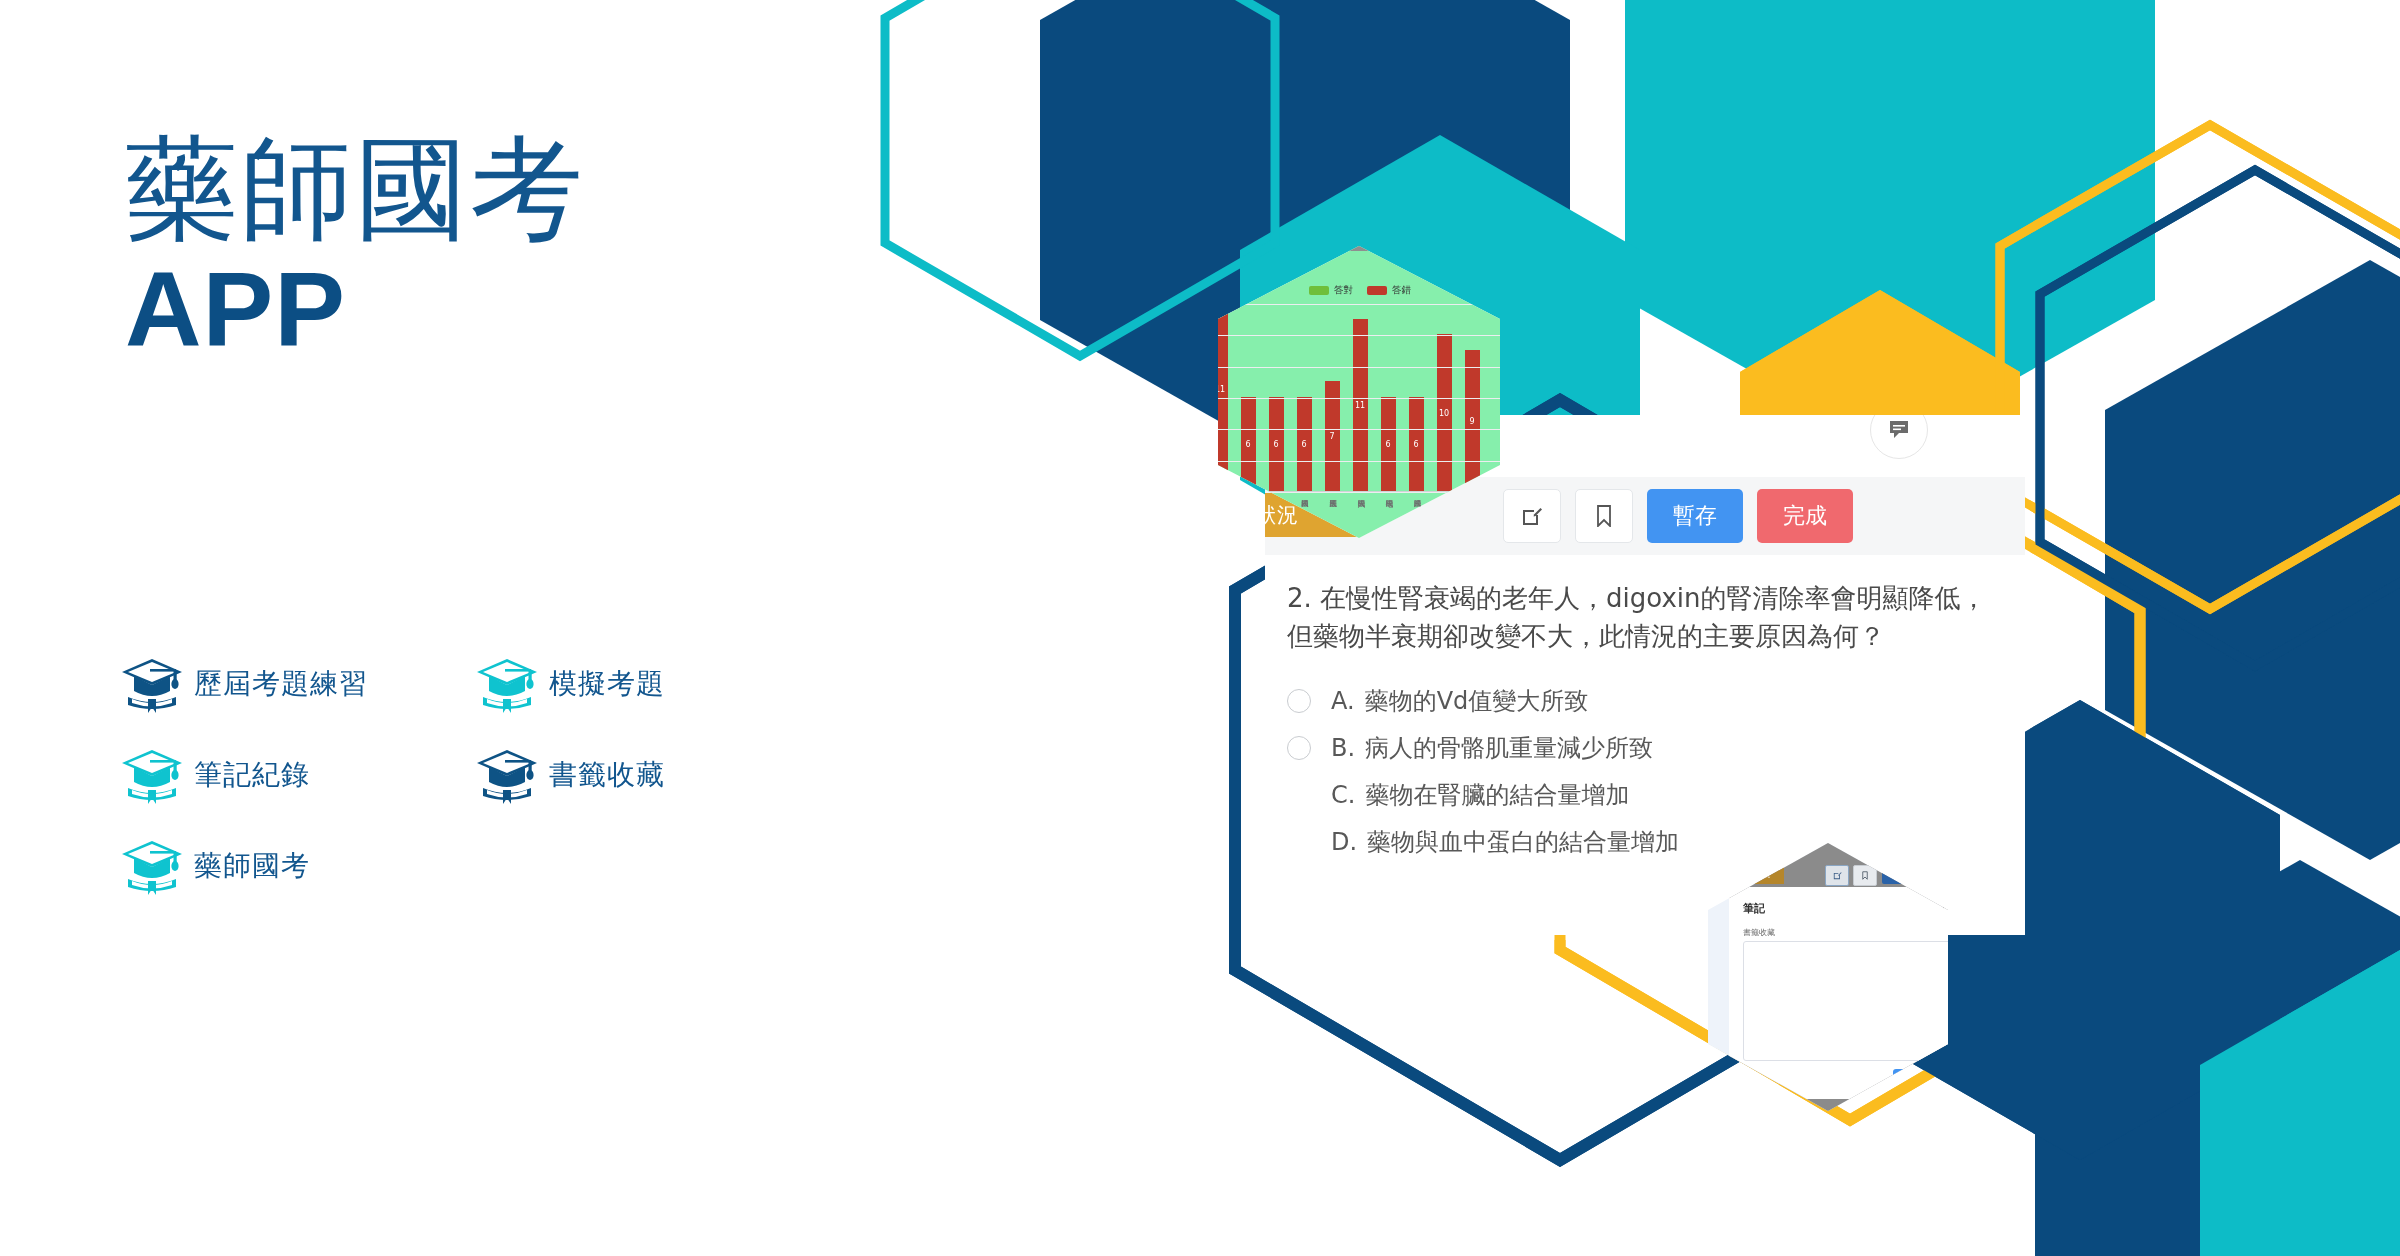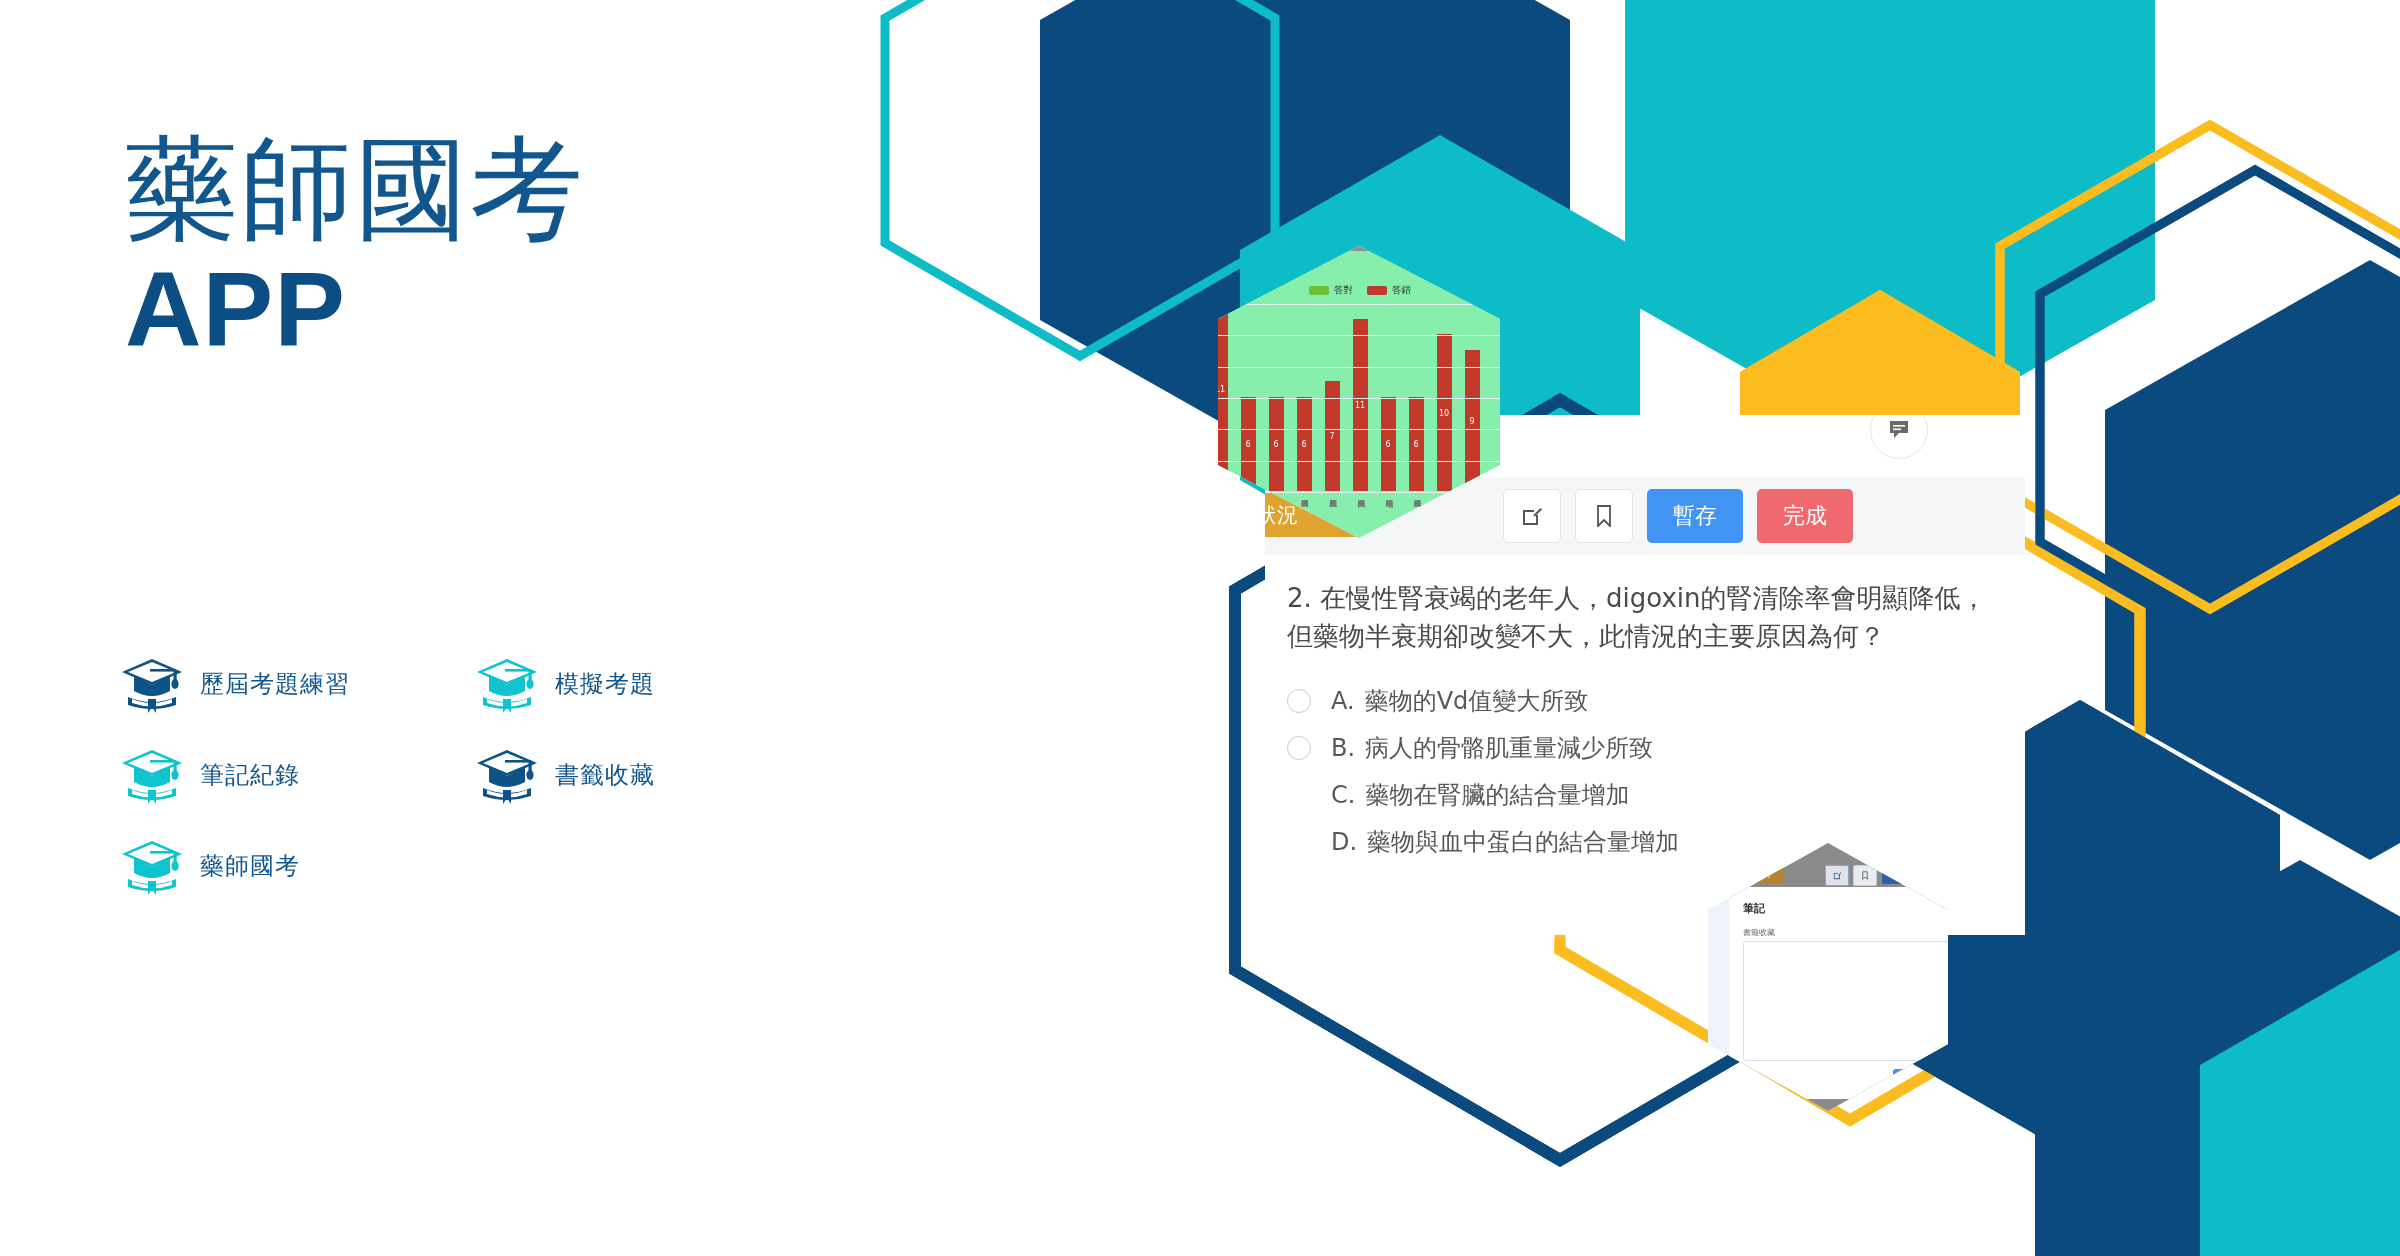--- a/index.html
+++ b/index.html
@@ -24,21 +24,21 @@
     letter-spacing:1px;margin-top:6px;
   }
 
   .features{position:absolute;left:120px;top:655px;width:640px;}
   .feature-row{display:flex;margin-bottom:33px;}
   .feature{display:flex;align-items:center;width:355px;}
   .feature.narrow{width:auto;}
   .cap{width:64px;height:58px;flex:0 0 64px;margin-right:10px;}
   .feat-label{
     font-family:"DejaVu Sans","Liberation Sans",sans-serif;
-    font-size:24px;color:#12568E;white-space:nowrap;letter-spacing:1px;margin-left:6px;
+    font-size:28px;color:#12568E;white-space:nowrap;letter-spacing:1px;
   }
   .hex-clip-chart{
     position:absolute;left:1218px;top:246px;width:282px;height:292px;
     -webkit-clip-path:polygon(50% 0%,100% 25%,100% 75%,50% 100%,0% 75%,0% 25%);
     clip-path:polygon(50% 0%,100% 25%,100% 75%,50% 100%,0% 75%,0% 25%);
     overflow:hidden;z-index:30;background:#fff;
   }
   .chart-shot{
     position:absolute;left:-32px;top:-14px;width:348px;height:330px;background:#86efac;
   }

